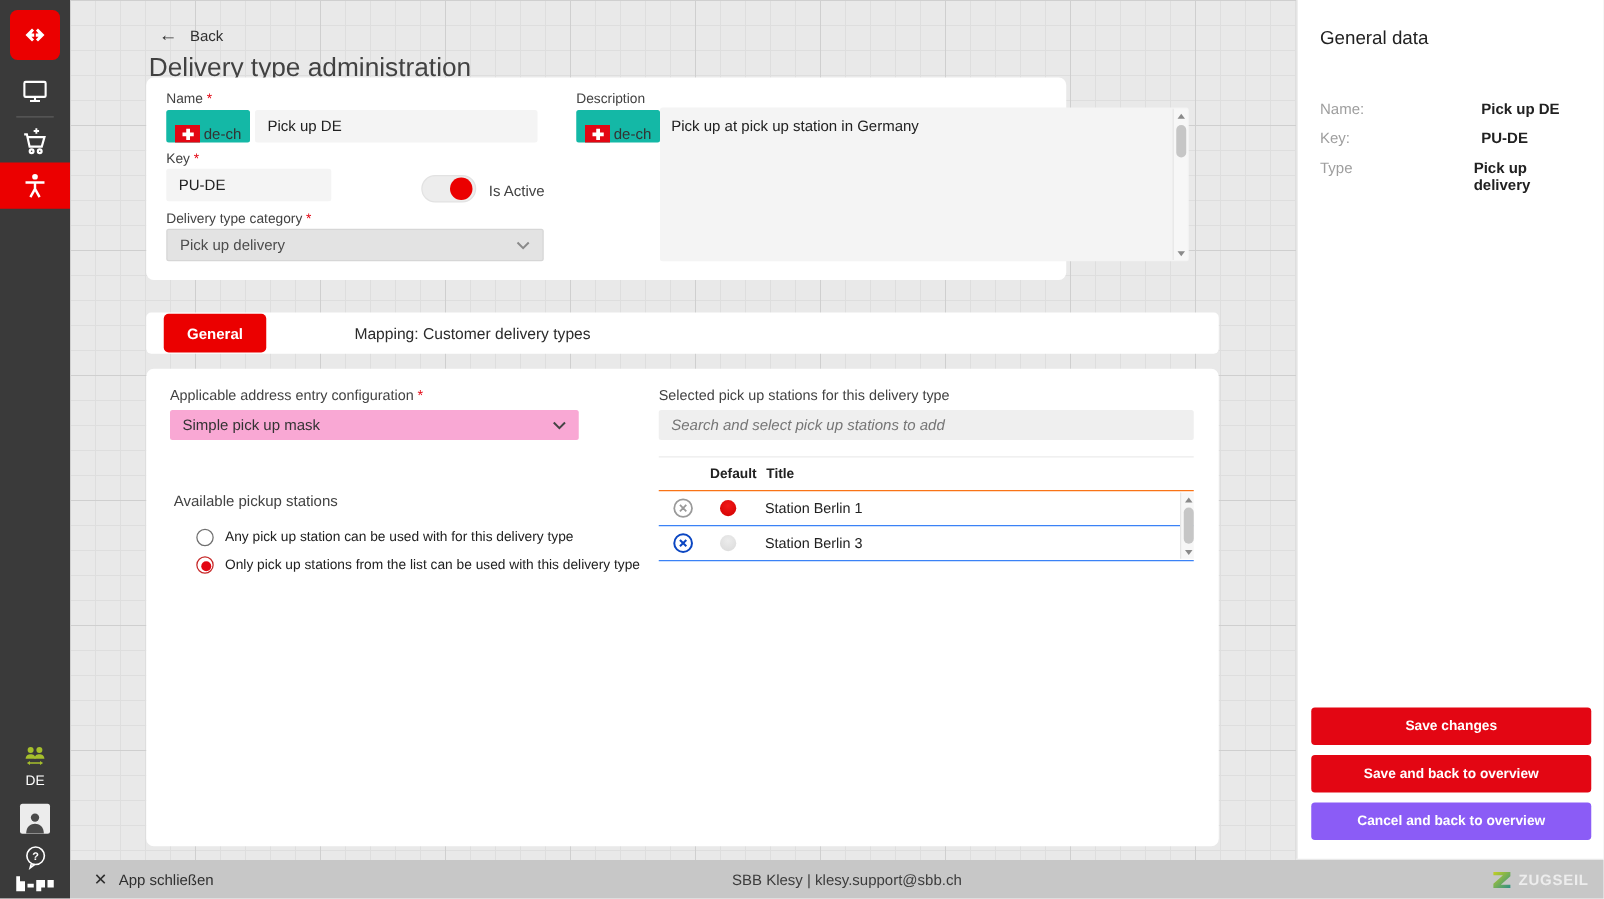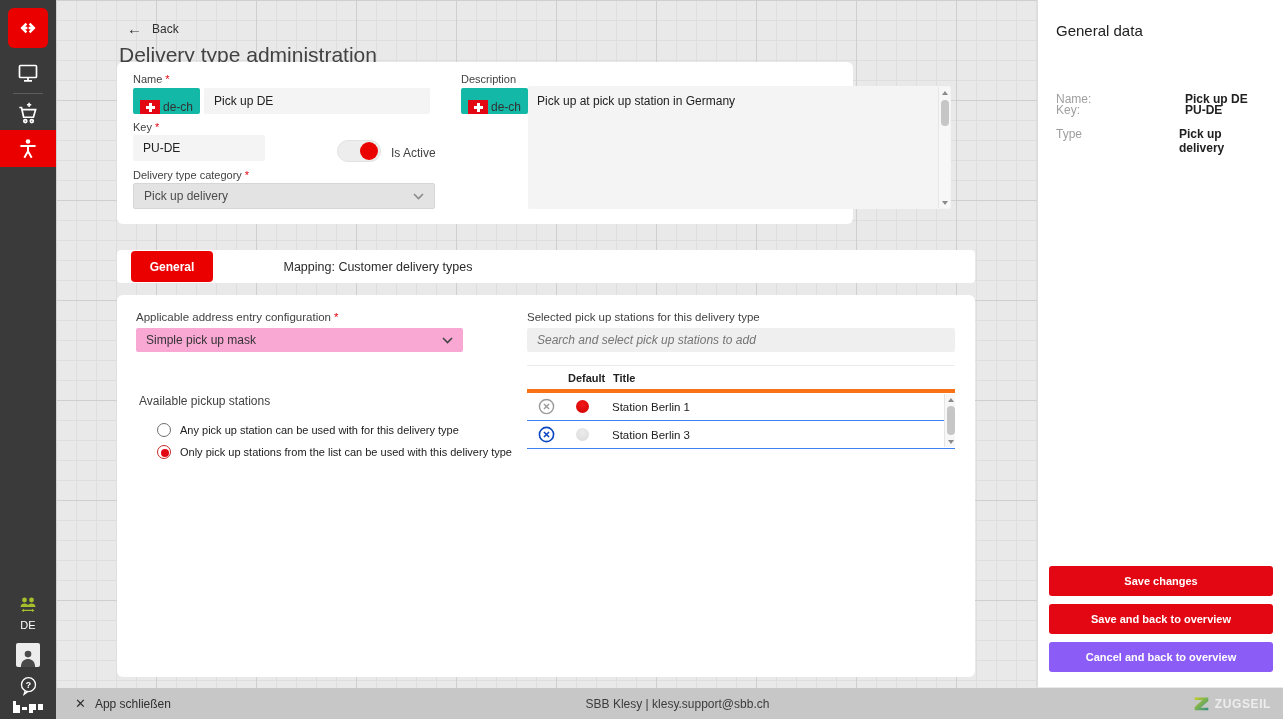--- a/index.html
+++ b/index.html
@@ -83,21 +83,21 @@
   
   .radio-row { position:absolute; display:flex; align-items:center; gap:9px; cursor:pointer; }
   .radio { width:14px; height:14px; border:1.5px solid #6f6f6f; border-radius:50%; background:#fff; position:relative; flex:0 0 auto; }
   .radio.sel { border-color:#c62828; }
   .radio.sel::after { content:""; position:absolute; left:2.5px; top:2.5px; width:8px; height:8px; background:#e30613; border-radius:50%; }
   .radio-row span.rl { font-size:11px; color:#212121; white-space:nowrap; }
 
   
   .stations { position:absolute; left:410px; top:70px; width:428px; }
   .stations .topline { height:1px; background:#ececec; }
-  .st-header { height:27px; display:flex; align-items:center; border-bottom:4px solid #f97316; font-size:11px; font-weight:bold; color:#212121; }
+  .st-header { height:27px; display:flex; align-items:center; border-bottom:1px solid #f97316; font-size:11px; font-weight:bold; color:#212121; }
   .st-header .c-def { margin-left:41px; width:45px; }
   .st-header .c-title { margin-left:0; }
   .st-rows { position:relative; }
   .st-row { height:28px; display:flex; align-items:center; border-bottom:1px solid #3b82f6; }
   .rm-btn { margin-left:10px; width:18px; height:18px; cursor:pointer; display:flex; align-items:center; justify-content:center; }
   .rm-btn.muted { color:#9a9a9a; } .rm-btn.blue { color:#0b46c2; }
   .def-dot { margin-left:21px; width:13px; height:13px; border-radius:50%; cursor:pointer; flex:0 0 auto; }
   .def-dot.on  { background:radial-gradient(circle at 50% 35%, #f21818, #cf0000); }
   .def-dot.off { background:radial-gradient(circle at 50% 35%, #ececec, #d9d9d9); }
   .st-title { margin-left:23px; font-size:11.5px; color:#212121; }
@@ -345,21 +345,21 @@
             </div>
           <div class="thumb" style="top:12px; bottom:12px;"></div>
         </div>
       </div>
     </div>
   </div>
 
   <div class="rpanel">
     <div class="rp-title">General data</div>
 
-    <div class="rp-field" style="top:92px;">
+    <div class="rp-field" style="top:80px;">
       <span class="fl">Name:</span>
       <span class="fv">Pick up DE</span>
     </div>
     <div class="rp-field" style="top:103px;">
       <span class="fl">Key:</span>
       <span class="fv">PU-DE</span>
     </div>
     <div class="rp-field" style="top:127px;">
       <span class="fl">Type</span>
       <span class="fv">Pick up delivery</span>

